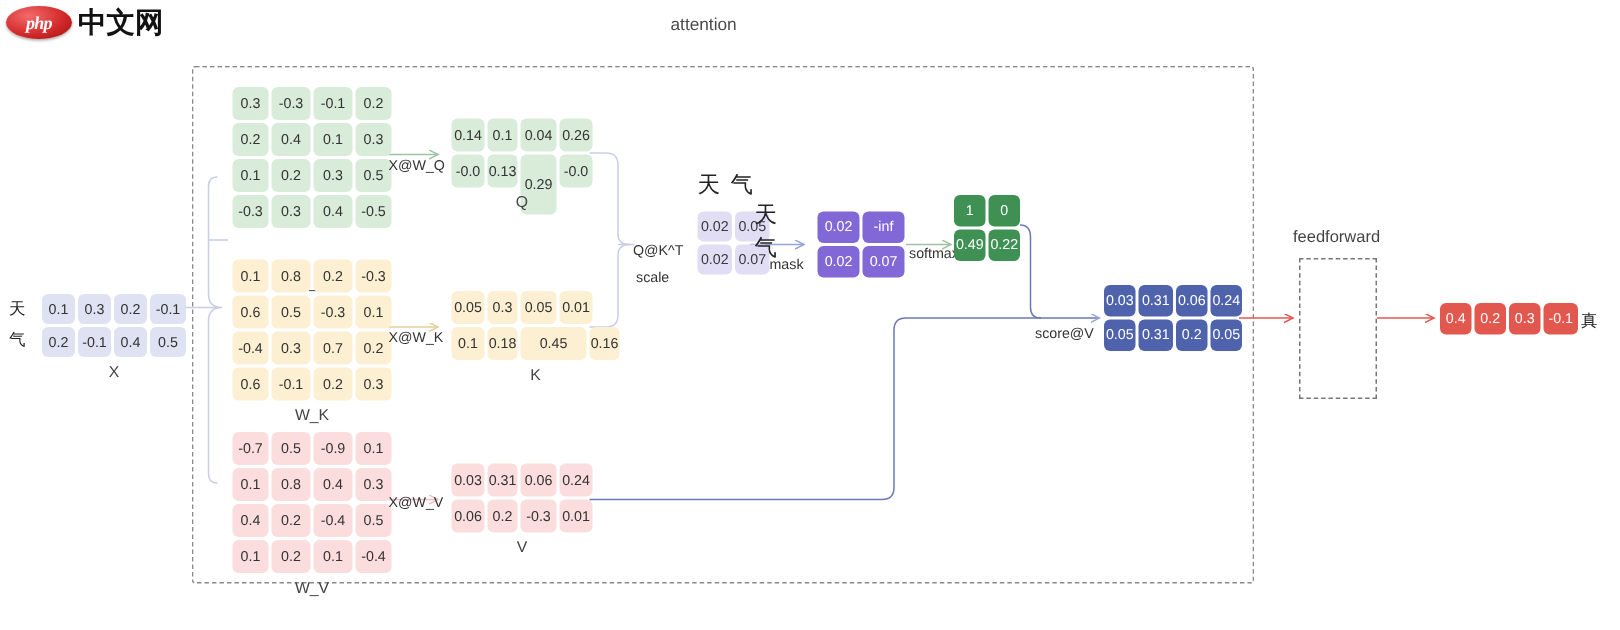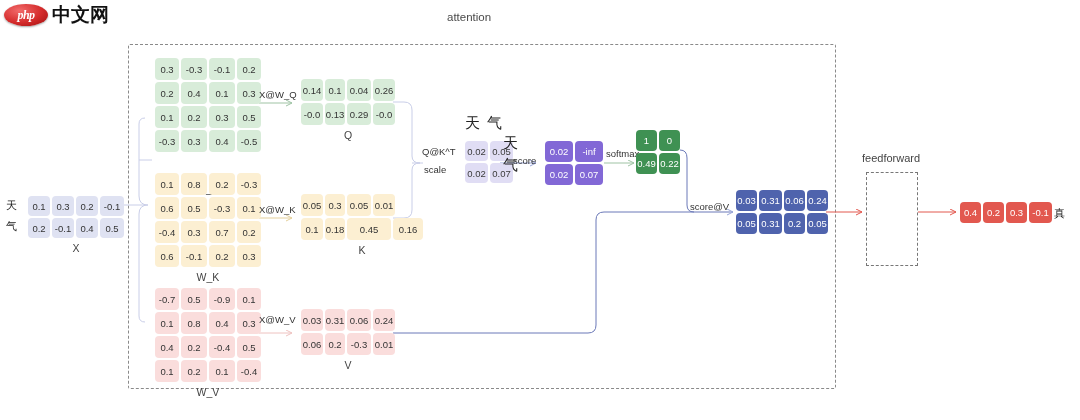--- a/index.html
+++ b/index.html
@@ -48,21 +48,21 @@
   .c-green .cell{background:#d8ecd9;}
   .c-yellow .cell{background:#fcefd2;}
   .c-pink  .cell{background:#fadddc;}
   .c-blue  .cell{background:#dfe2f2;}
   .c-purple .cell{background:#8268d6;color:#fff;}
   .c-dgreen .cell{background:#3f9153;color:#fff;}
   .c-indigo .cell{background:#4f63ad;color:#fff;}
   .c-red   .cell{background:#e2584f;color:#fff;}
   .c-lavender .cell{background:#e0ddf4;color:#3a3a3a;}
   
-  .op-label{position:absolute;font-size:9.5px;color:#333;white-space:nowrap;}
+  .op-label{position:absolute;font-size:9.5px;color:#333;white-space:nowrap;margin-top:16px;}
   .cjk{font-family:"DejaVu Sans",sans-serif;}
   .rowlab{position:absolute;font-size:11px;color:#222;}
   .collab{position:absolute;font-size:15px;color:#222;}
   
   svg#wires{position:absolute;left:0;top:0;width:1080px;height:420px;pointer-events:none;}
   
   #ff-box{left:866px;top:172px;width:50px;height:92px;border:1px dashed #777;}
   #ff-label{left:862px;top:152px;font-size:11px;color:#444;}
 </style>
 </head>
@@ -242,40 +242,40 @@
   <div class="matrix c-green">
     <div class="mrow">
       <div class="cell" style="width:22px;height:22px;">0.14</div>
       <div class="cell" style="width:20px;height:22px;">0.1</div>
       <div class="cell" style="width:24px;height:22px;">0.04</div>
       <div class="cell" style="width:22px;height:22px;">0.26</div>
     </div>
     <div class="mrow">
       <div class="cell" style="width:22px;height:22px;">-0.0</div>
       <div class="cell" style="width:20px;height:22px;">0.13</div>
-      <div class="cell" style="width:24px;height:22px;">0.29</div>
+      <div class="cell" style="width:24px;height:40px;">0.29</div>
       <div class="cell" style="width:22px;height:22px;">-0.0</div>
     </div>
   </div>
   <div class="cap" style="top:50px;">Q</div>
 </div>
 
 <div class="abs" style="left:301px;top:194px;">
   <div class="matrix c-yellow">
     <div class="mrow">
       <div class="cell" style="width:22px;height:22px;">0.05</div>
       <div class="cell" style="width:20px;height:22px;">0.3</div>
       <div class="cell" style="width:24px;height:22px;">0.05</div>
       <div class="cell" style="width:22px;height:22px;">0.01</div>
     </div>
     <div class="mrow">
       <div class="cell" style="width:22px;height:22px;">0.1</div>
       <div class="cell" style="width:20px;height:22px;">0.18</div>
       <div class="cell" style="width:44px;height:22px;">0.45</div>
-      <div class="cell" style="width:30px;height:22px;">0.16</div>
+      <div class="cell" style="width:20px;height:22px;">0.16</div>
     </div>
   </div>
   <div class="cap" style="top:50px;">K</div>
 </div>
 
 <div class="abs" style="left:301px;top:309px;">
   <div class="matrix c-pink">
     <div class="mrow">
       <div class="cell" style="width:22px;height:22px;">0.03</div>
       <div class="cell" style="width:20px;height:22px;">0.31</div>
@@ -305,21 +305,21 @@
       <div class="cell" style="width:23px;height:20px;">0.02</div>
       <div class="cell" style="width:23px;height:20px;">0.05</div>
     </div>
     <div class="mrow">
       <div class="cell" style="width:23px;height:20px;">0.02</div>
       <div class="cell" style="width:23px;height:20px;">0.07</div>
     </div>
   </div>
 </div>
 
-<div class="op-label" style="left:513px;top:155px;">score</div>
+<div class="op-label" style="left:513px;top:155px;">mask</div>
 
 <div class="abs" style="left:545px;top:141px;">
   <div class="matrix c-purple">
     <div class="mrow">
       <div class="cell" style="width:28px;height:21px;">0.02</div>
       <div class="cell" style="width:28px;height:21px;">-inf</div>
     </div>
     <div class="mrow">
       <div class="cell" style="width:28px;height:21px;">0.02</div>
       <div class="cell" style="width:28px;height:21px;">0.07</div>

